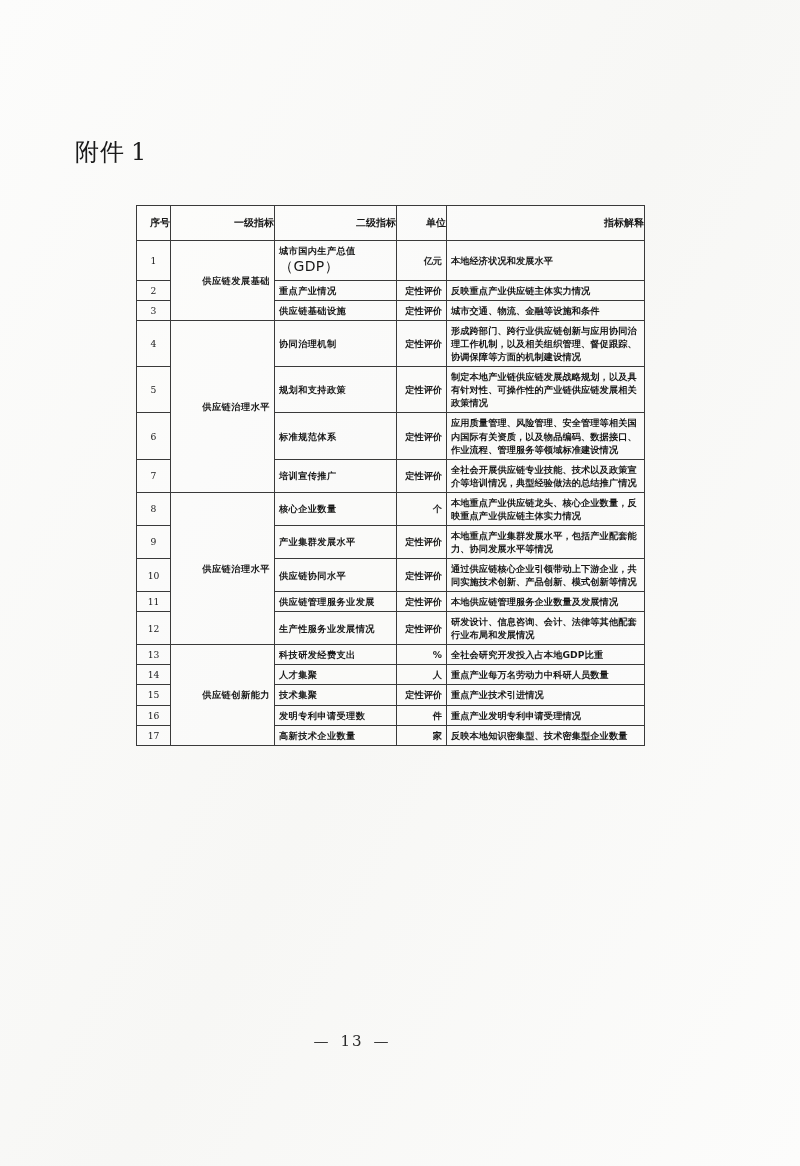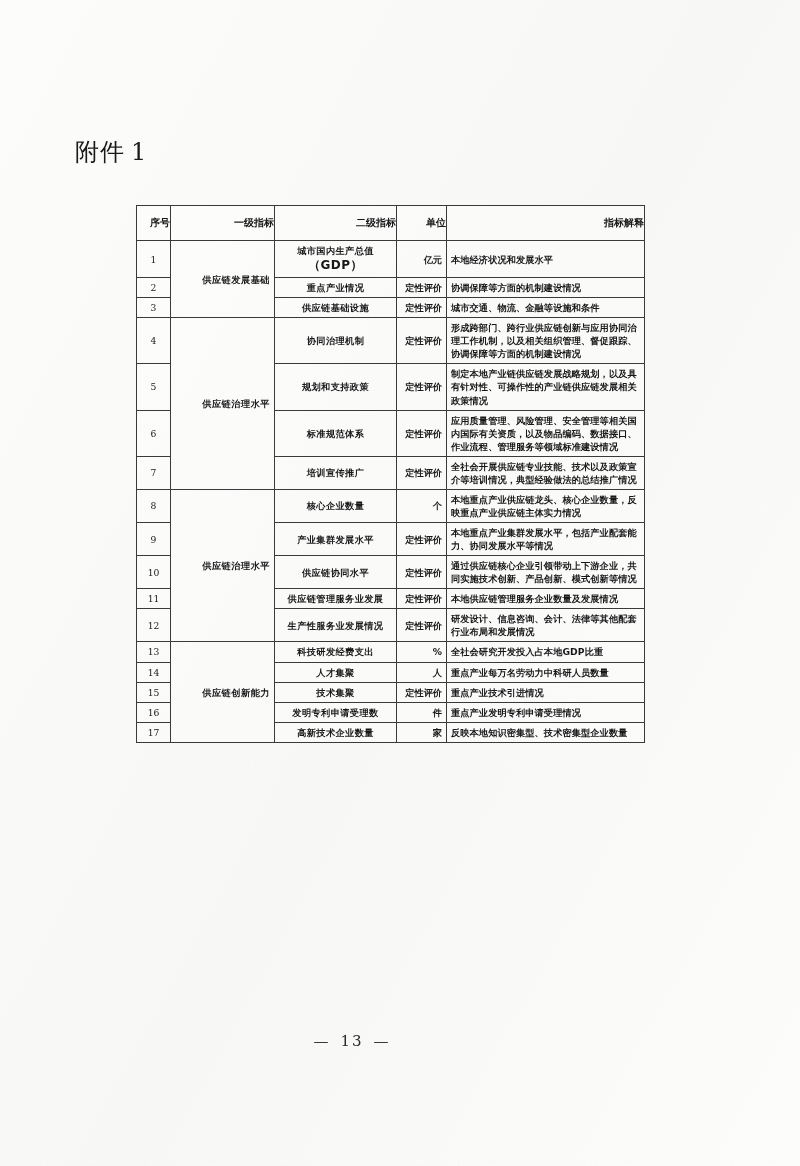--- a/index.html
+++ b/index.html
@@ -79,28 +79,28 @@
   }
   
   col.c-no    { width: 34px; }
   col.c-l1    { width: 104px; }
   col.c-l2    { width: 122px; }
   col.c-unit  { width: 50px; }
   col.c-desc  { width: 198px; }
 
   td.no      { text-align: center; font-size: 9.5px; font-family: "DejaVu Serif","Liberation Serif",serif; }
   td.l1      { text-align: right; font-weight: bold; font-size: 9.6px; letter-spacing: 0.5px; }
-  td.l2      { text-align: center; font-weight: bold; font-size: 9.6px; letter-spacing: 0.4px; margin-top: 40px; }
+  td.l2      { font-weight: bold; font-size: 9.6px; letter-spacing: 0.4px; margin-top: 40px; }
   td.unit    { text-align: right; font-weight: bold; font-size: 9.4px; }
   td.desc    { text-align: left; font-weight: bold; font-size: 9.1px; letter-spacing: 0.1px; padding-left: 6px; }
 
   td.l2 .sub {
     display: block;
-    font-size: 12px;
-    font-weight: bold;
+    font-size: 14px;
+    font-weight: normal;
   }
 
   .page-footer {
     position: absolute;
     left: 0;
     right: 0;
     top: 1032px;
     text-align: center;
     font-size: 15px;
     letter-spacing: 2px;
@@ -142,21 +142,21 @@
           <td class="no">1</td>
           <td class="l1" rowspan="3">供应链发展基础</td>
           <td class="l2"><span>城市国内生产总值</span><span class="sub">（GDP）</span></td>
           <td class="unit">亿元</td>
           <td class="desc">本地经济状况和发展水平</td>
         </tr>
         <tr>
           <td class="no">2</td>
           <td class="l2"><span>重点产业情况</span></td>
           <td class="unit">定性评价</td>
-          <td class="desc">协调保障等方面的机制建设情况</td>
+          <td class="desc">反映重点产业供应链主体实力情况</td>
         </tr>
         <tr>
           <td class="no">3</td>
           <td class="l2"><span>供应链基础设施</span></td>
           <td class="unit">定性评价</td>
           <td class="desc">城市交通、物流、金融等设施和条件</td>
         </tr>
         <tr>
           <td class="no">4</td>
           <td class="l1" rowspan="4">供应链治理水平</td>

